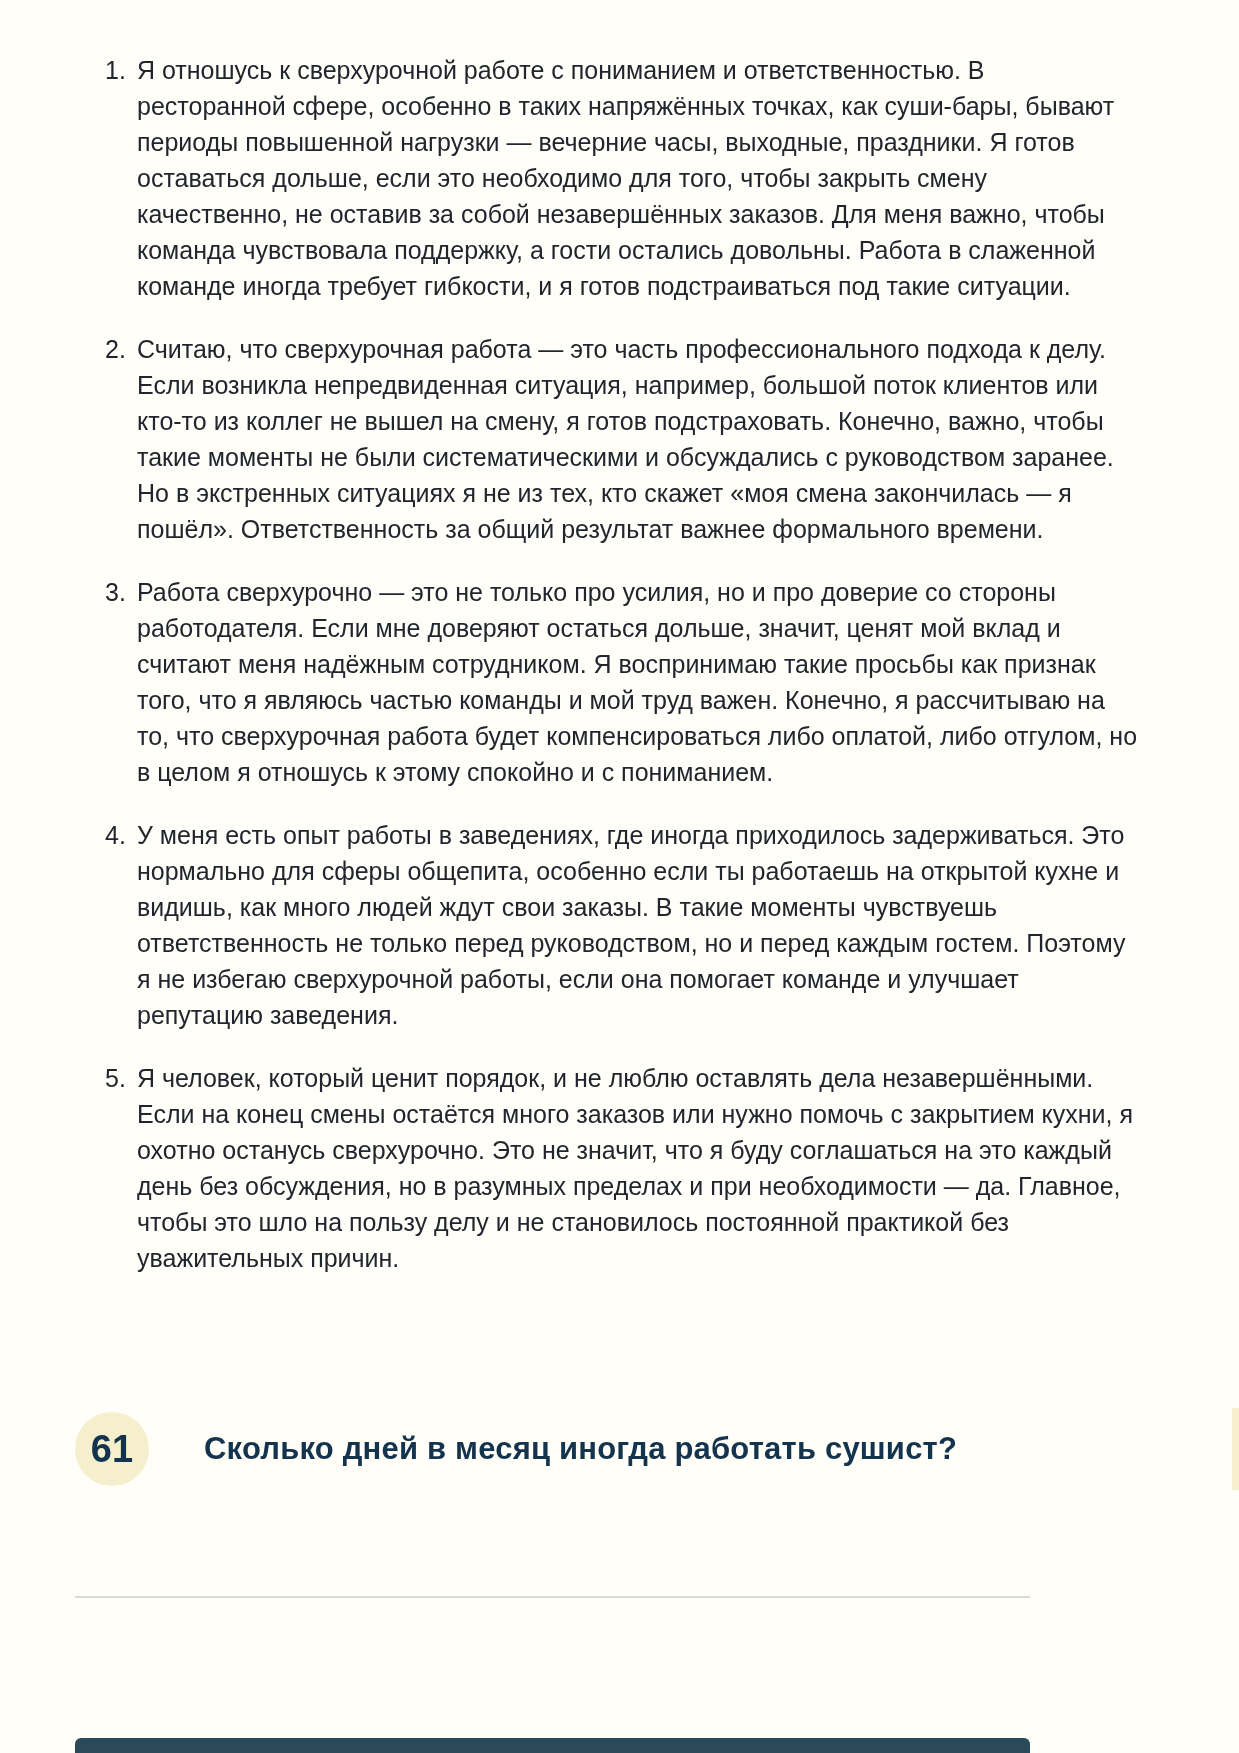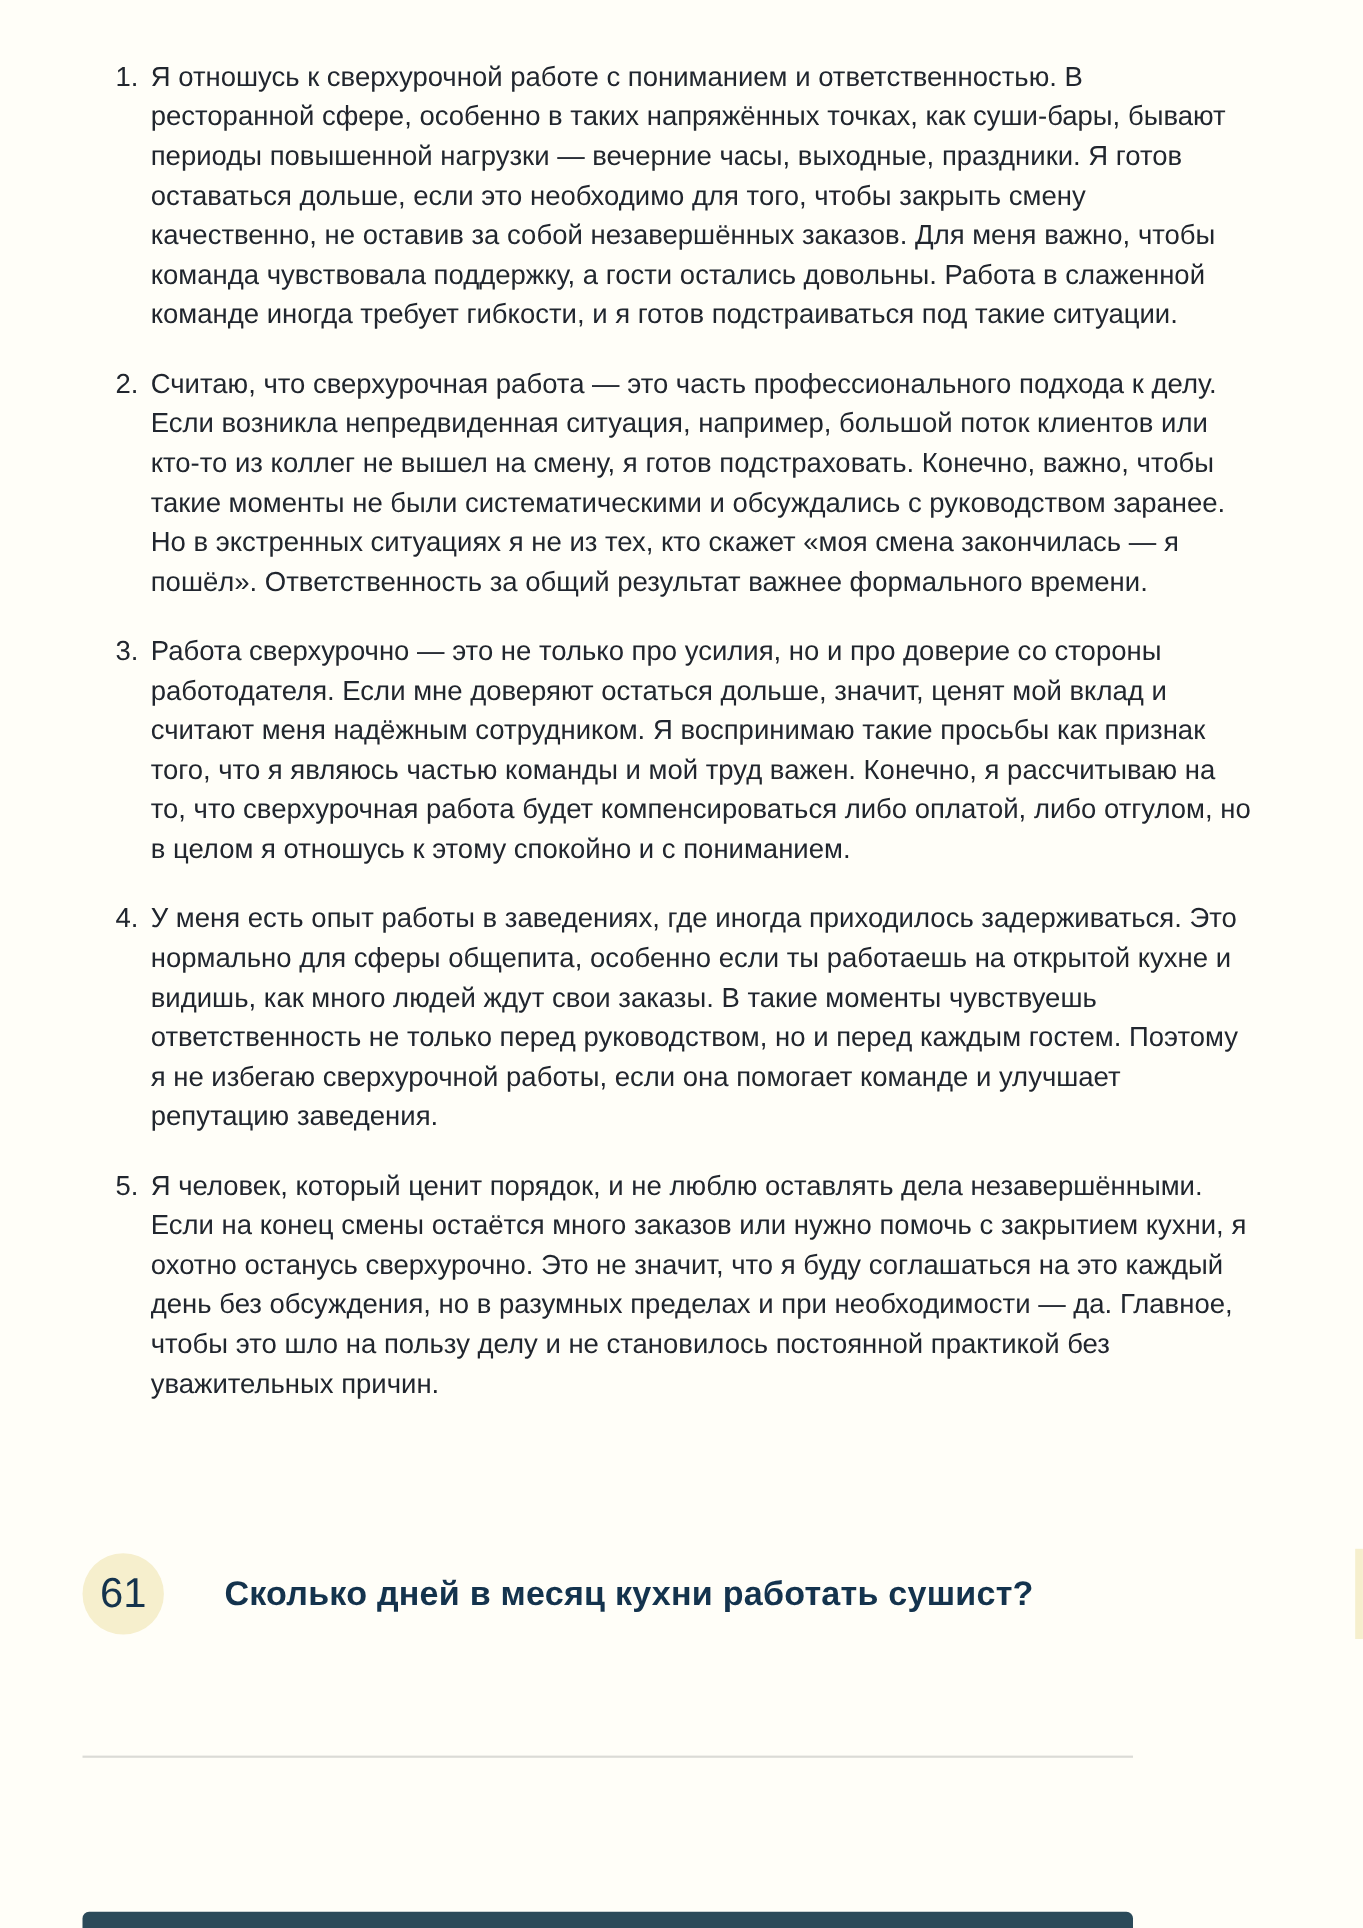--- a/index.html
+++ b/index.html
@@ -53,21 +53,21 @@
   .section-badge {
     flex: 0 0 auto;
     width: 74px;
     height: 74px;
     border-radius: 50%;
     background: #F6EFCD;
     display: flex;
     align-items: center;
     justify-content: center;
     font-size: 38px;
-    font-weight: 400;
+    font-weight: 700;
     color: #14334D;
   }
   .section-title {
     margin-left: 55px;
     font-size: 31px;
     font-weight: 700;
     color: #14334D;
     letter-spacing: 0.2px;
   }
   .divider {
@@ -125,21 +125,21 @@
 
     <div class="answer-item">
       <div class="answer-num">5.</div>
       <div class="answer-text">Я человек, который ценит порядок, и не люблю оставлять дела незавершёнными. Если на конец смены остаётся много заказов или нужно помочь с закрытием кухни, я охотно останусь сверхурочно. Это не значит, что я буду соглашаться на это каждый день без обсуждения, но в разумных пределах и при необходимости — да. Главное, чтобы это шло на пользу делу и не становилось постоянной практикой без уважительных причин.</div>
     </div>
 
   </div>
 
   <div class="footer-section">
     <div class="section-badge">61</div>
-    <div class="section-title">Сколько дней в месяц кухни работать сушист?</div>
+    <div class="section-title">Сколько дней в месяц иногда работать сушист?</div>
   </div>
 
   <div class="right-sliver"></div>
 
   <div class="divider"></div>
 
   <div class="bottom-bar"></div>
 
 </div>
 

